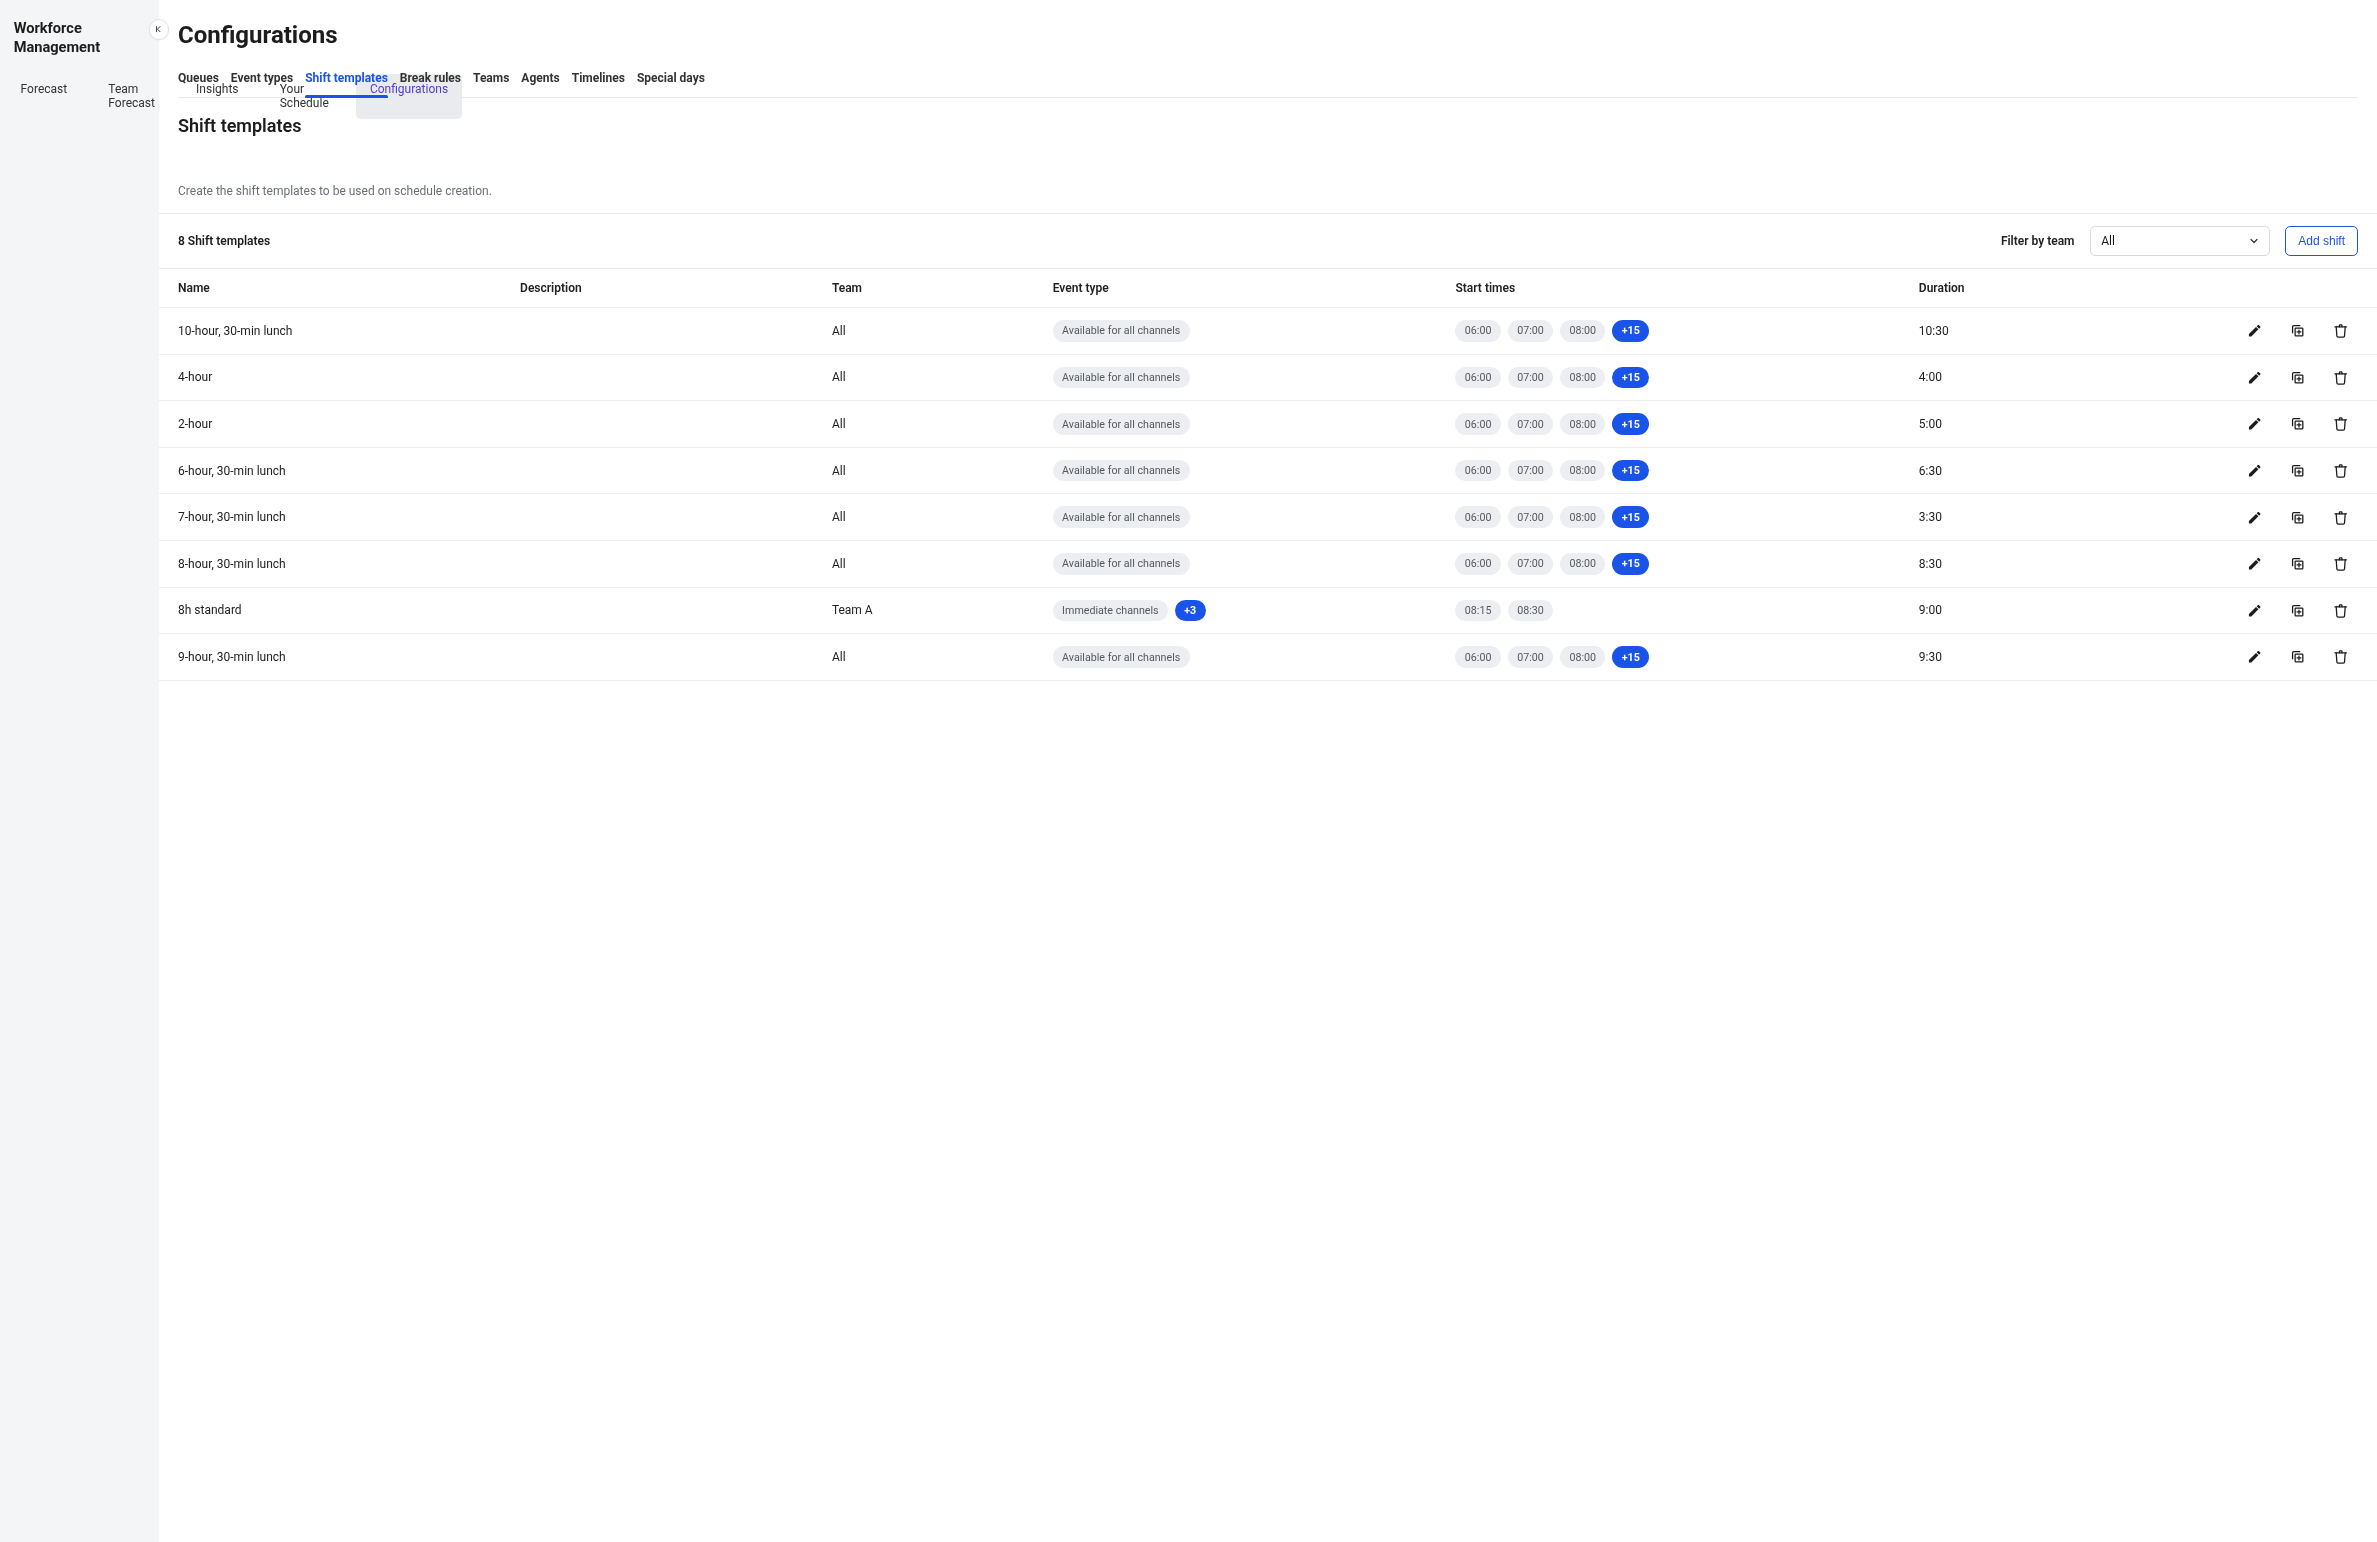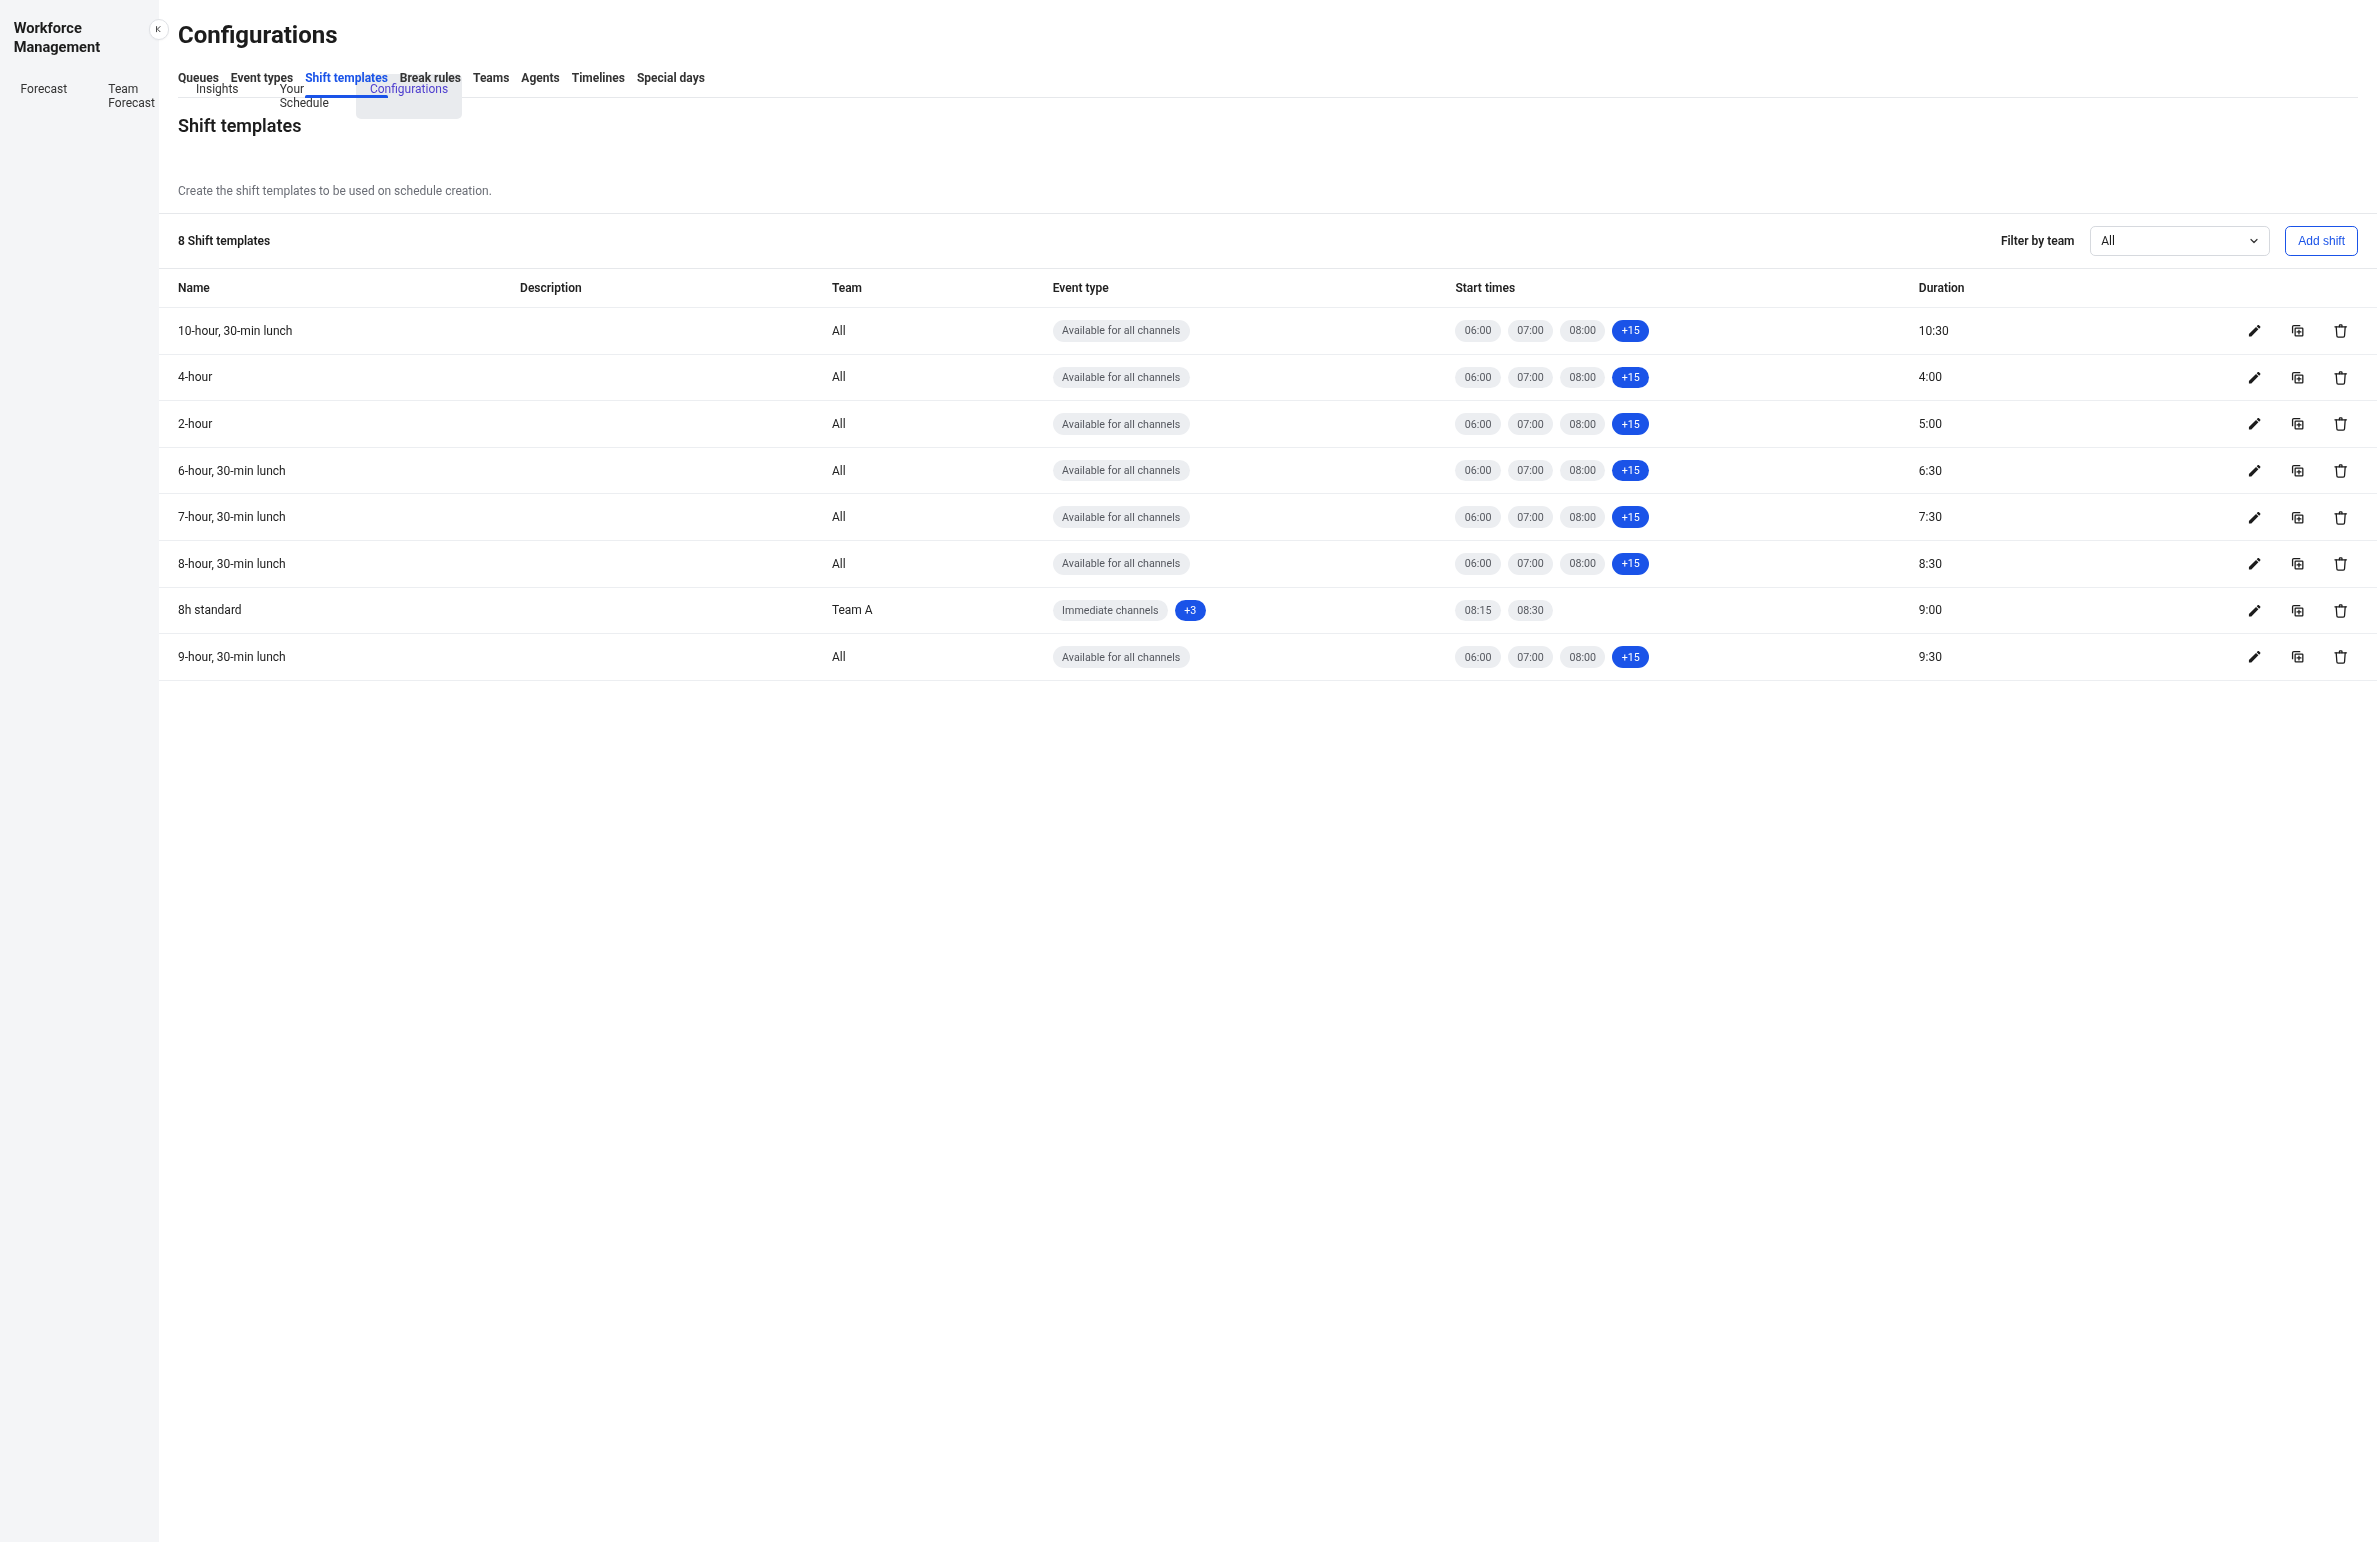--- a/index.html
+++ b/index.html
@@ -196,21 +196,21 @@
     background: #eceef1;
     color: #55585f;
     font-size: 10.7px;
     padding: 4.3px 9.4px;
     border-radius: 856px;
     white-space: nowrap;
   }
   .chip.blue {
     background: #1a53e8;
     color: #fff;
-    font-weight: 400;
+    font-weight: 700;
   }
 
   
   .actions {
     display: flex;
     justify-content: flex-end;
     gap: 26px;
     padding-right: 8.6px;
   }
   .icon-btn {
@@ -462,21 +462,21 @@
             </div>
           </div>
           <div class="cell">
             <div class="chips">
               <span class="chip">06:00</span>
               <span class="chip">07:00</span>
               <span class="chip">08:00</span>
               <span class="chip blue">+15</span>
             </div>
           </div>
-          <div class="cell">7:30</div>
+          <div class="cell">3:30</div>
           <div class="actions">
             <span class="icon-btn">
               <svg viewBox="0 0 24 24" fill="currentColor">
                 <path d="M3 17.25V21h3.75l11.06-11.06-3.75-3.75L3 17.25zM20.71 7.04a1 1 0 0 0 0-1.41l-2.34-2.34a1 1 0 0 0-1.41 0l-1.83 1.83 3.75 3.75 1.83-1.83z"></path>
               </svg>
             </span>
             <span class="icon-btn">
               <svg viewBox="0 0 24 24" fill="none" stroke="currentColor" stroke-width="2" stroke-linejoin="round">
                 <rect x="8" y="8" width="12" height="12" rx="1"></rect>
                 <path d="M4 16V6a2 2 0 0 1 2-2h10"></path>

